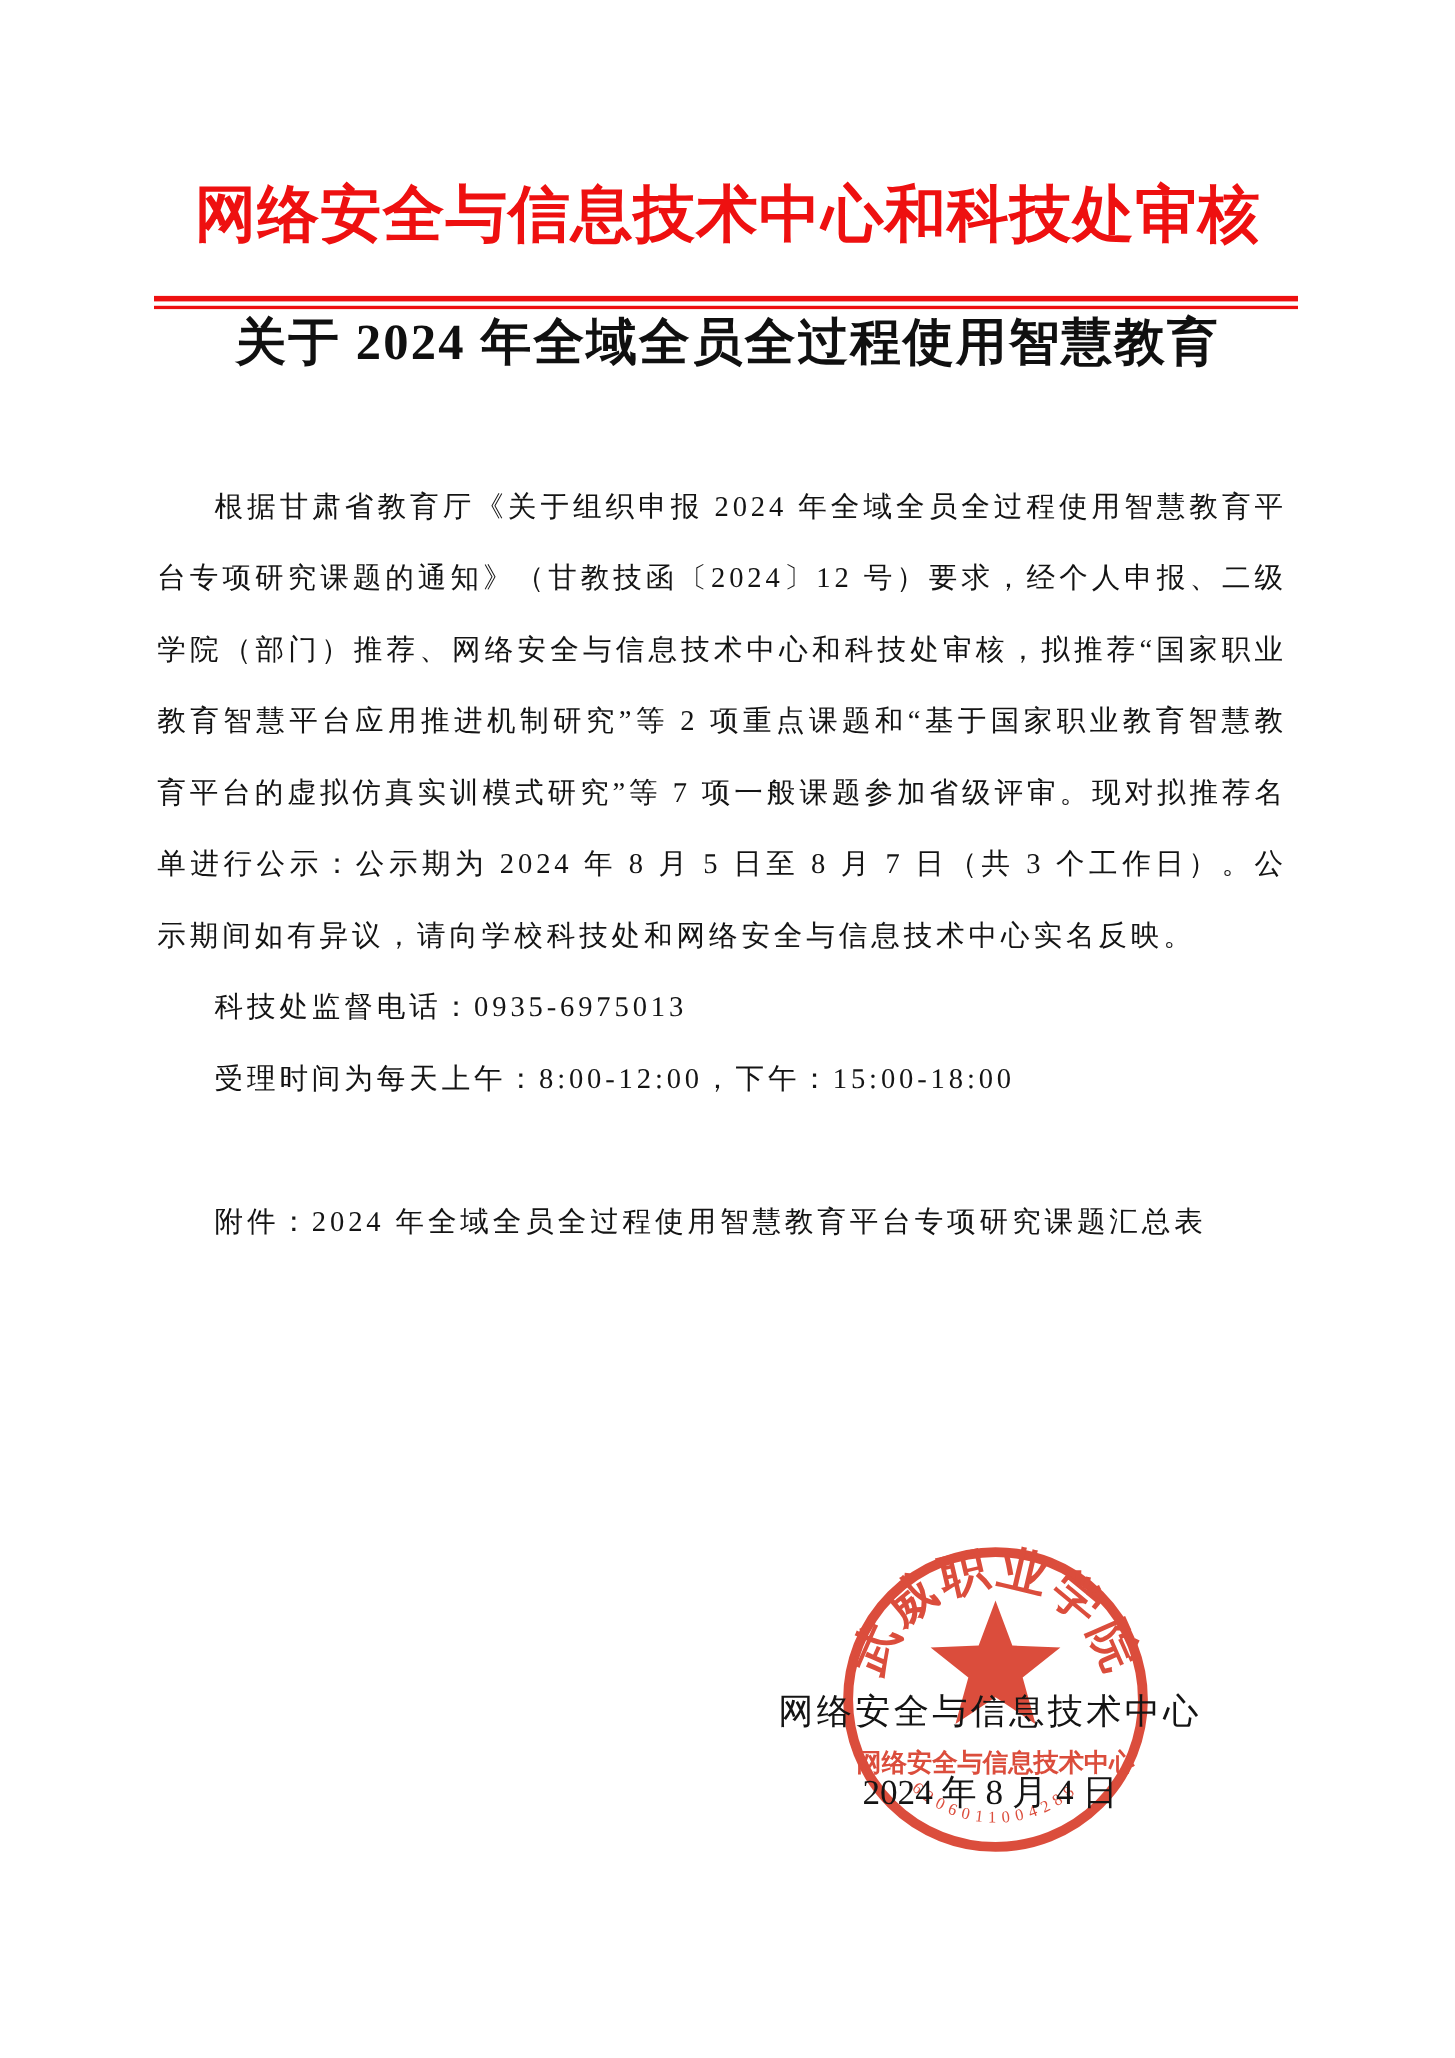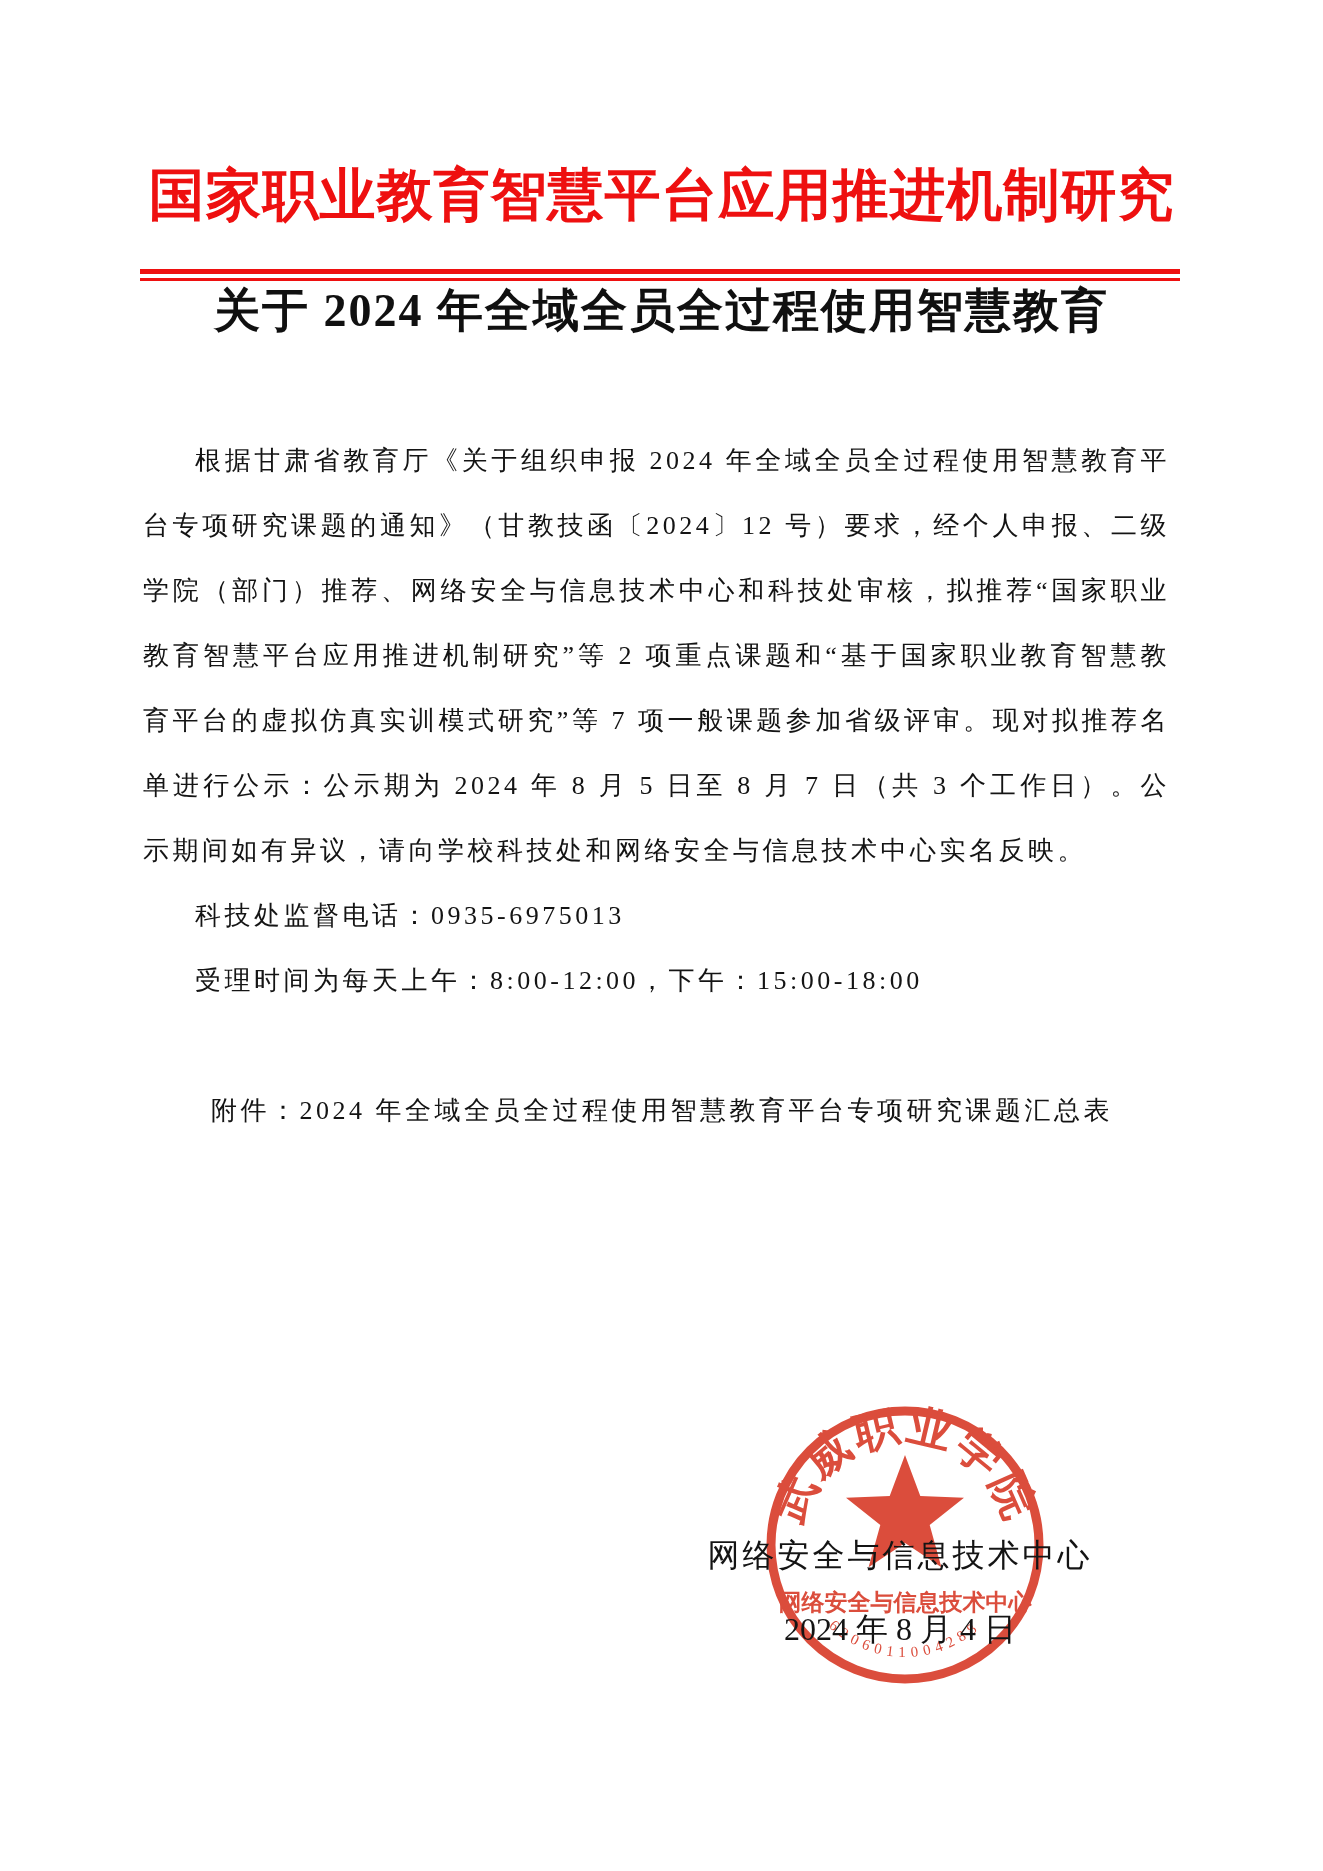--- a/index.html
+++ b/index.html
@@ -28,39 +28,39 @@
     font-size:46px; font-weight:bold; line-height:62px;
     letter-spacing:2px; color:#101010;
     white-space:nowrap;
   }
   .body-text {
     position:absolute; left:143px; top:428px; width:1027px;
     font-size:26px; line-height:65px; letter-spacing:3.5px;
     text-align:justify;
   }
   .body-text p { margin:0; text-indent:2em; }
-  .body-text p.attachment { margin-top:65px;margin-left:16px; }
+  .body-text p.attachment { margin-top:65px; }
   .signature {
     position:absolute; left:600px; top:1533px; width:600px;
     text-align:center; font-size:32px; color:#141414;
     z-index:3;
   }
   .signature .sig-org  { line-height:44px; letter-spacing:3px; white-space:nowrap; }
   .signature .sig-date { line-height:44px; margin-top:30px; white-space:nowrap; }
   .seal {
     position:absolute; left:755px; top:1395px; width:300px; height:300px;
     z-index:2; opacity:0.93;
   }
 </style>
 </head>
 <body>
 
 <div class="page">
 
-  <div class="org-header">国家职业教育智慧平台应用推进机制研究</div>
+  <div class="org-header">网络安全与信息技术中心和科技处审核</div>
 
   <div class="red-rule">
     <div class="thick"></div>
     <div class="thin"></div>
   </div>
 
   <div class="doc-title">
     <div>关于 2024 年全域全员全过程使用智慧教育</div>
   </div>
 

